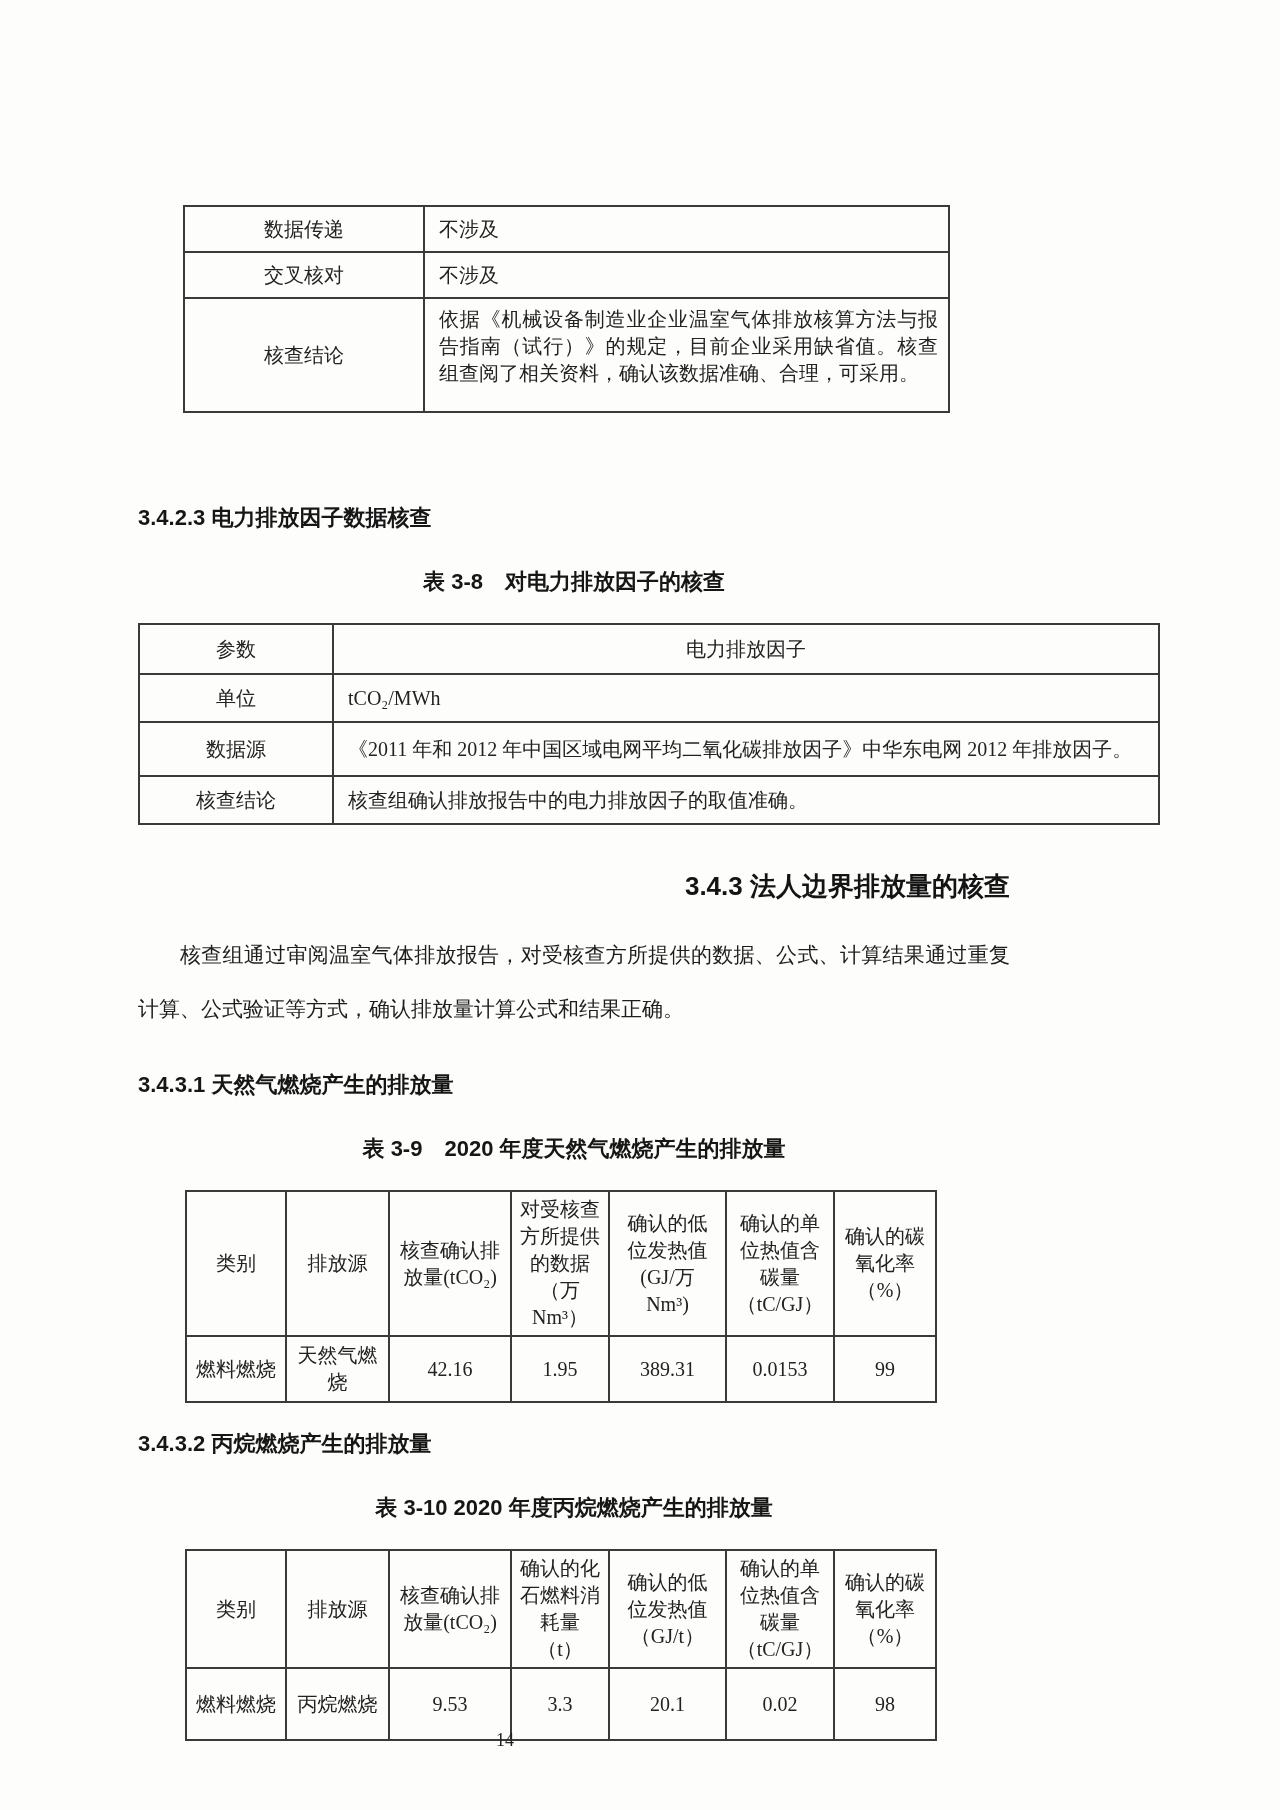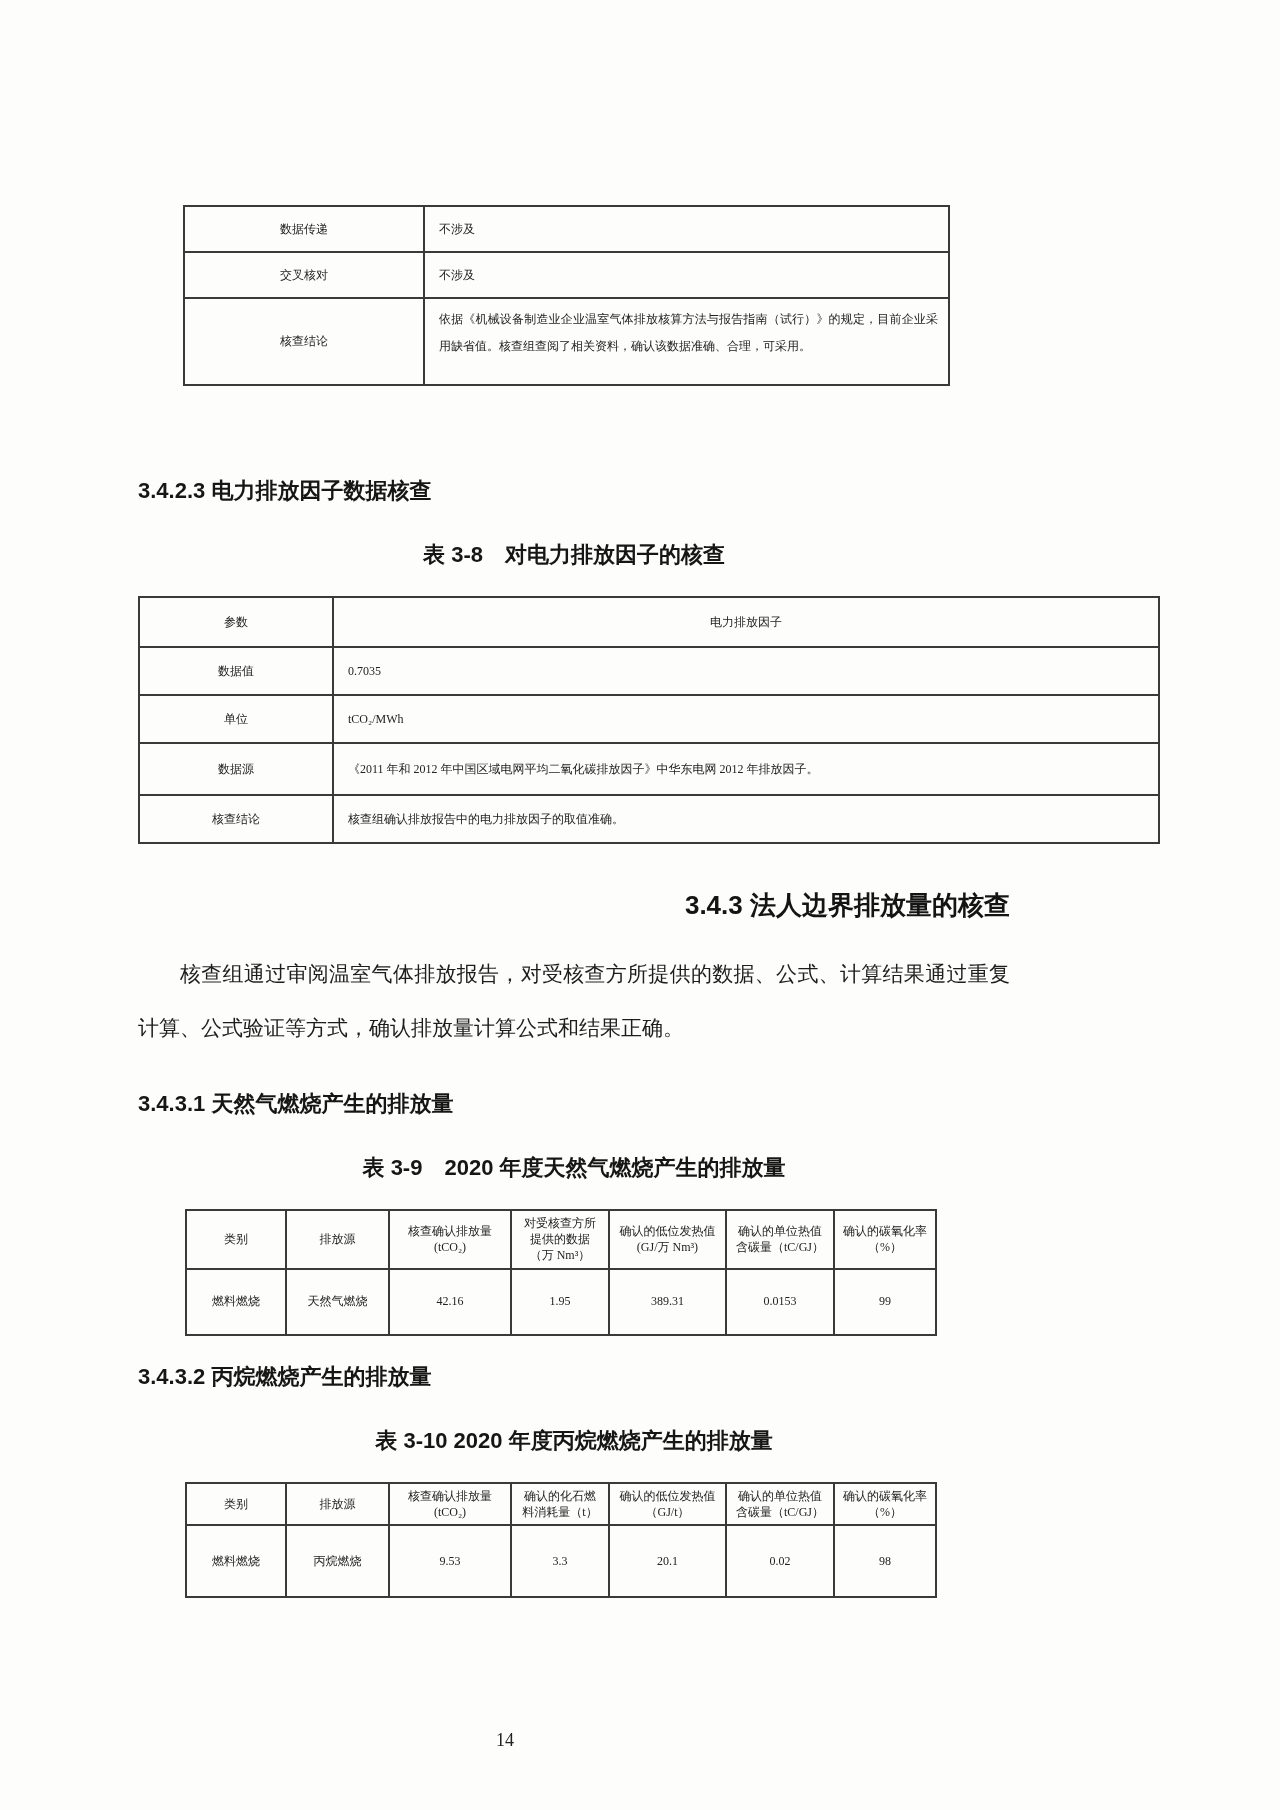--- a/index.html
+++ b/index.html
@@ -20,21 +20,21 @@
     left:138px;top:0;
     width:872px;
   }
   
   table.tbl{
     border-collapse:collapse;
     table-layout:fixed;
   }
   table.tbl td,table.tbl th{
     border:2px solid #3a3a3a;
-    font-size:12px;
+    font-size:20px;
     font-weight:normal;
     color:#222;
     vertical-align:middle;
     padding:4px 8px;
     line-height:1.35;
   }
   .cell-center{text-align:center;}
   .cell-left{text-align:left;padding-left:14px !important;}
   
   .t-cont{margin-left:45px;margin-top:205px;width:767px;}
@@ -71,21 +71,21 @@
     color:#161616;
     text-align:center;
     margin-top:34px;
   }
   
   .t-38{margin-top:26px;width:1022px;}
   .t-38 col.c1{width:194px;}
   .t-38 th{font-weight:bold;height:40px;}
   .t-38 td{height:38px;}
   .t-38 td.para2{
-    line-height:24px;
+    line-height:40px;
     padding:6px 10px 6px 14px;
     text-align:left;
     border-radius:23px;
   }
   
   .t-emis{margin-left:47px;margin-top:26px;width:750px;}
   .t-emis col.c1{width:100px;}
   .t-emis col.c2{width:103px;}
   .t-emis col.c3{width:122px;}
   .t-emis col.c4{width:98px;}
@@ -157,24 +157,20 @@
       <colgroup>
           <col class="c1">
           <col>
         </colgroup>
       <tbody>
           <tr>
         <th class="cell-center">参数</th>
         <th class="cell-center">电力排放因子</th>
       </tr>
       <tr>
-        <td class="cell-center">数据值</td>
-        <td class="cell-left">0.7035</td>
-      </tr>
-      <tr>
         <td class="cell-center">单位</td>
         <td class="cell-left">tCO₂/MWh</td>
       </tr>
       <tr>
         <td class="cell-center">数据源</td>
         <td class="para2">《2011 年和 2012 年中国区域电网平均二氧化碳排放因子》中华东电网 2012 年排放因子。</td>
       </tr>
       <tr>
         <td class="cell-center">核查结论</td>
         <td class="cell-left">核查组确认排放报告中的电力排放因子的取值准确。</td>

